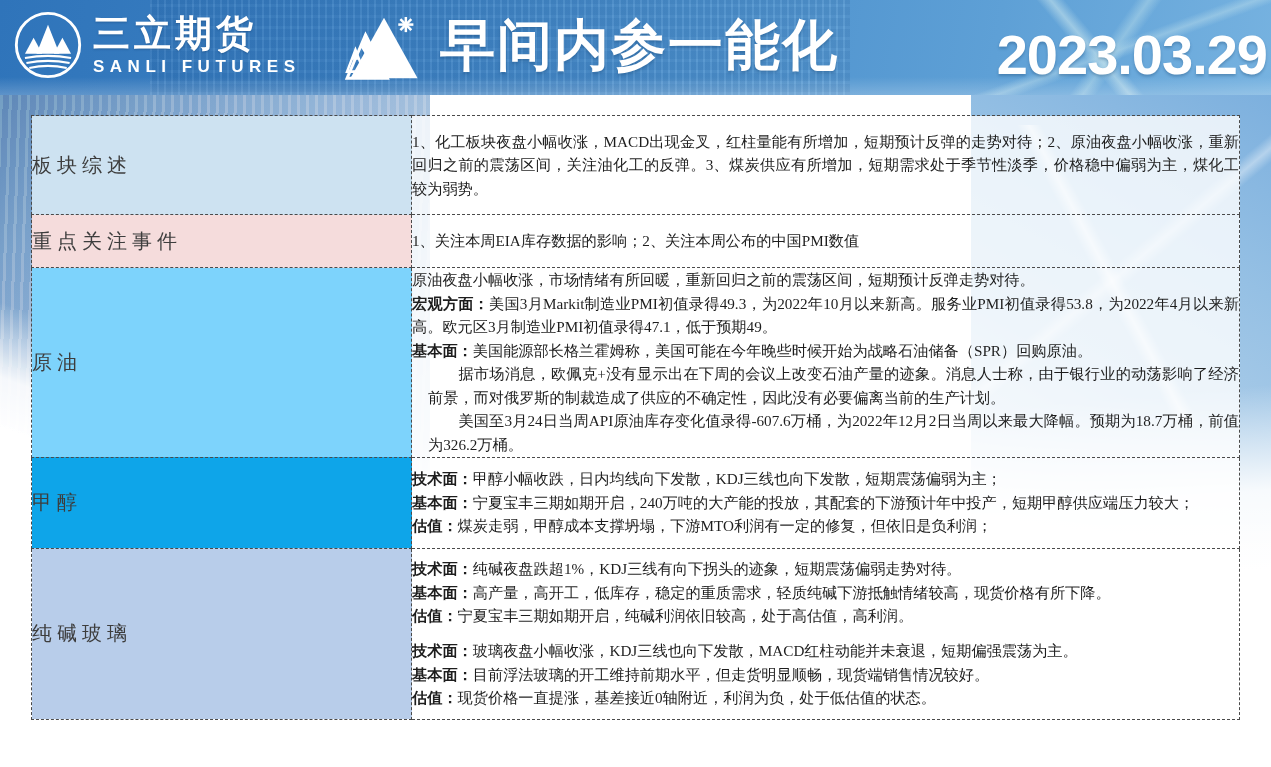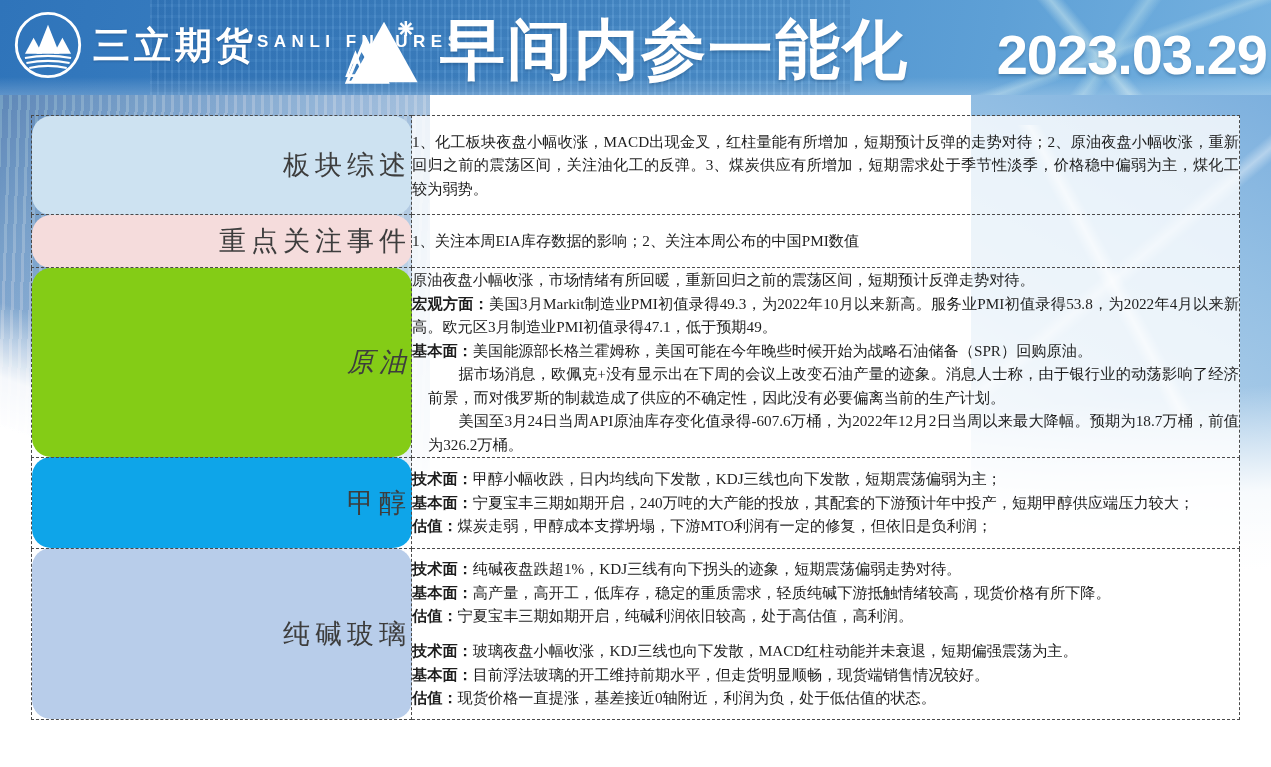--- a/index.html
+++ b/index.html
@@ -63,35 +63,35 @@
       linear-gradient(-55deg,rgba(255,255,255,0) 46%,rgba(190,225,235,.45) 49%,rgba(255,255,255,0) 52%),
       linear-gradient(160deg,rgba(255,255,255,0) 47%,rgba(200,230,238,.40) 50%,rgba(255,255,255,0) 53%);
   }
   #header .shine{
     position:absolute;left:0;bottom:0;width:100%;height:18px;
     background:linear-gradient(to bottom,rgba(255,255,255,0),rgba(255,255,255,.22));
   }
 
   #logo-block{position:absolute;left:12px;top:9px;display:flex;align-items:center;gap:9px;}
   #logo-mark{width:72px;height:72px;flex:0 0 auto;}
-  #logo-words{display:flex;flex-direction:row;justify-content:center;line-height:1;}
+  #logo-words{display:flex;flex-direction:column;justify-content:center;line-height:1;}
   #logo-cn{
     font-family:"Liberation Sans","DejaVu Sans",sans-serif;
     font-weight:bold;font-size:37px;color:#ffffff;letter-spacing:4px;
     text-shadow:0 1px 2px rgba(10,50,95,.35);
   }
   #logo-en{
     font-family:"Liberation Sans","DejaVu Sans",sans-serif;
     font-weight:bold;font-size:17px;color:#ffffff;letter-spacing:5.5px;margin-top:6px;
   }
   #title-block{position:absolute;left:342px;top:6px;display:flex;align-items:center;gap:14px;}
   #title-icon{width:84px;height:80px;flex:0 0 auto;}
   #title-text{
     font-family:"Liberation Sans","DejaVu Sans",sans-serif;
-    font-weight:bold;font-size:65px;color:#ffffff;letter-spacing:2px;
+    font-weight:bold;font-size:55px;color:#ffffff;letter-spacing:2px;
     text-shadow:0 2px 3px rgba(12,55,100,.30);white-space:nowrap;
   }
   #header-date{
     position:absolute;right:4px;top:22px;
     font-family:"Liberation Sans","DejaVu Sans",sans-serif;
     font-weight:bold;font-size:56px;color:#ffffff;letter-spacing:-1px;
     text-shadow:0 2px 3px rgba(12,55,100,.30);
   }
 
   
@@ -99,44 +99,43 @@
     position:absolute;left:31px;top:115px;width:1209px;z-index:2;
     border-collapse:collapse;table-layout:fixed;
   }
   #sheet td{
     border:1px dashed #4a4a4a;
     vertical-align:middle;
     padding:0;
   }
   .cat-cell{
     width:379px;
-    text-align:right;
-    font-size:27px;
+    text-align:left;
+    font-size:20px;
     color:#3d3d3d;
     letter-spacing:5px;
     font-family:"Liberation Serif","DejaVu Serif",serif;
-    border-radius:19px;
   }
   .body-cell{
     padding:6px 9px 6px 10px;
     font-size:15.2px;
     line-height:1.55;
     color:#1d1d1d;
     background:rgba(255,255,255,.80);
     text-align:justify;
     font-family:"Liberation Serif","DejaVu Serif",serif;
   }
   .body-cell p{margin:0;}
   .body-cell .ind{text-indent:2em;margin-left:16px;}
   .body-cell b{font-weight:bold;}
 
   .r-overview   .cat-cell{background:#cde2f1;}
   .r-events     .cat-cell{background:#f5dcdc;}
   .r-funda      td{background:#cfe5f3;}
-  .r-crude      .cat-cell{background:#84cc16;font-style:italic;}
+  .r-crude      .cat-cell{background:#7dd3fc;}
   .r-methanol   .cat-cell{background:#0ea5e9;margin-left:19px;}
   .r-soda       .cat-cell{background:#b8cdea;}
 
   .r-funda .section-cell{
     text-align:center;font-size:23px;color:#3d3d3d;letter-spacing:5px;
     height:53px;
   }
   .h-overview{height:98px;margin-left:28px;}
   .h-events{height:52px;}
   .h-crude{height:185px;}

